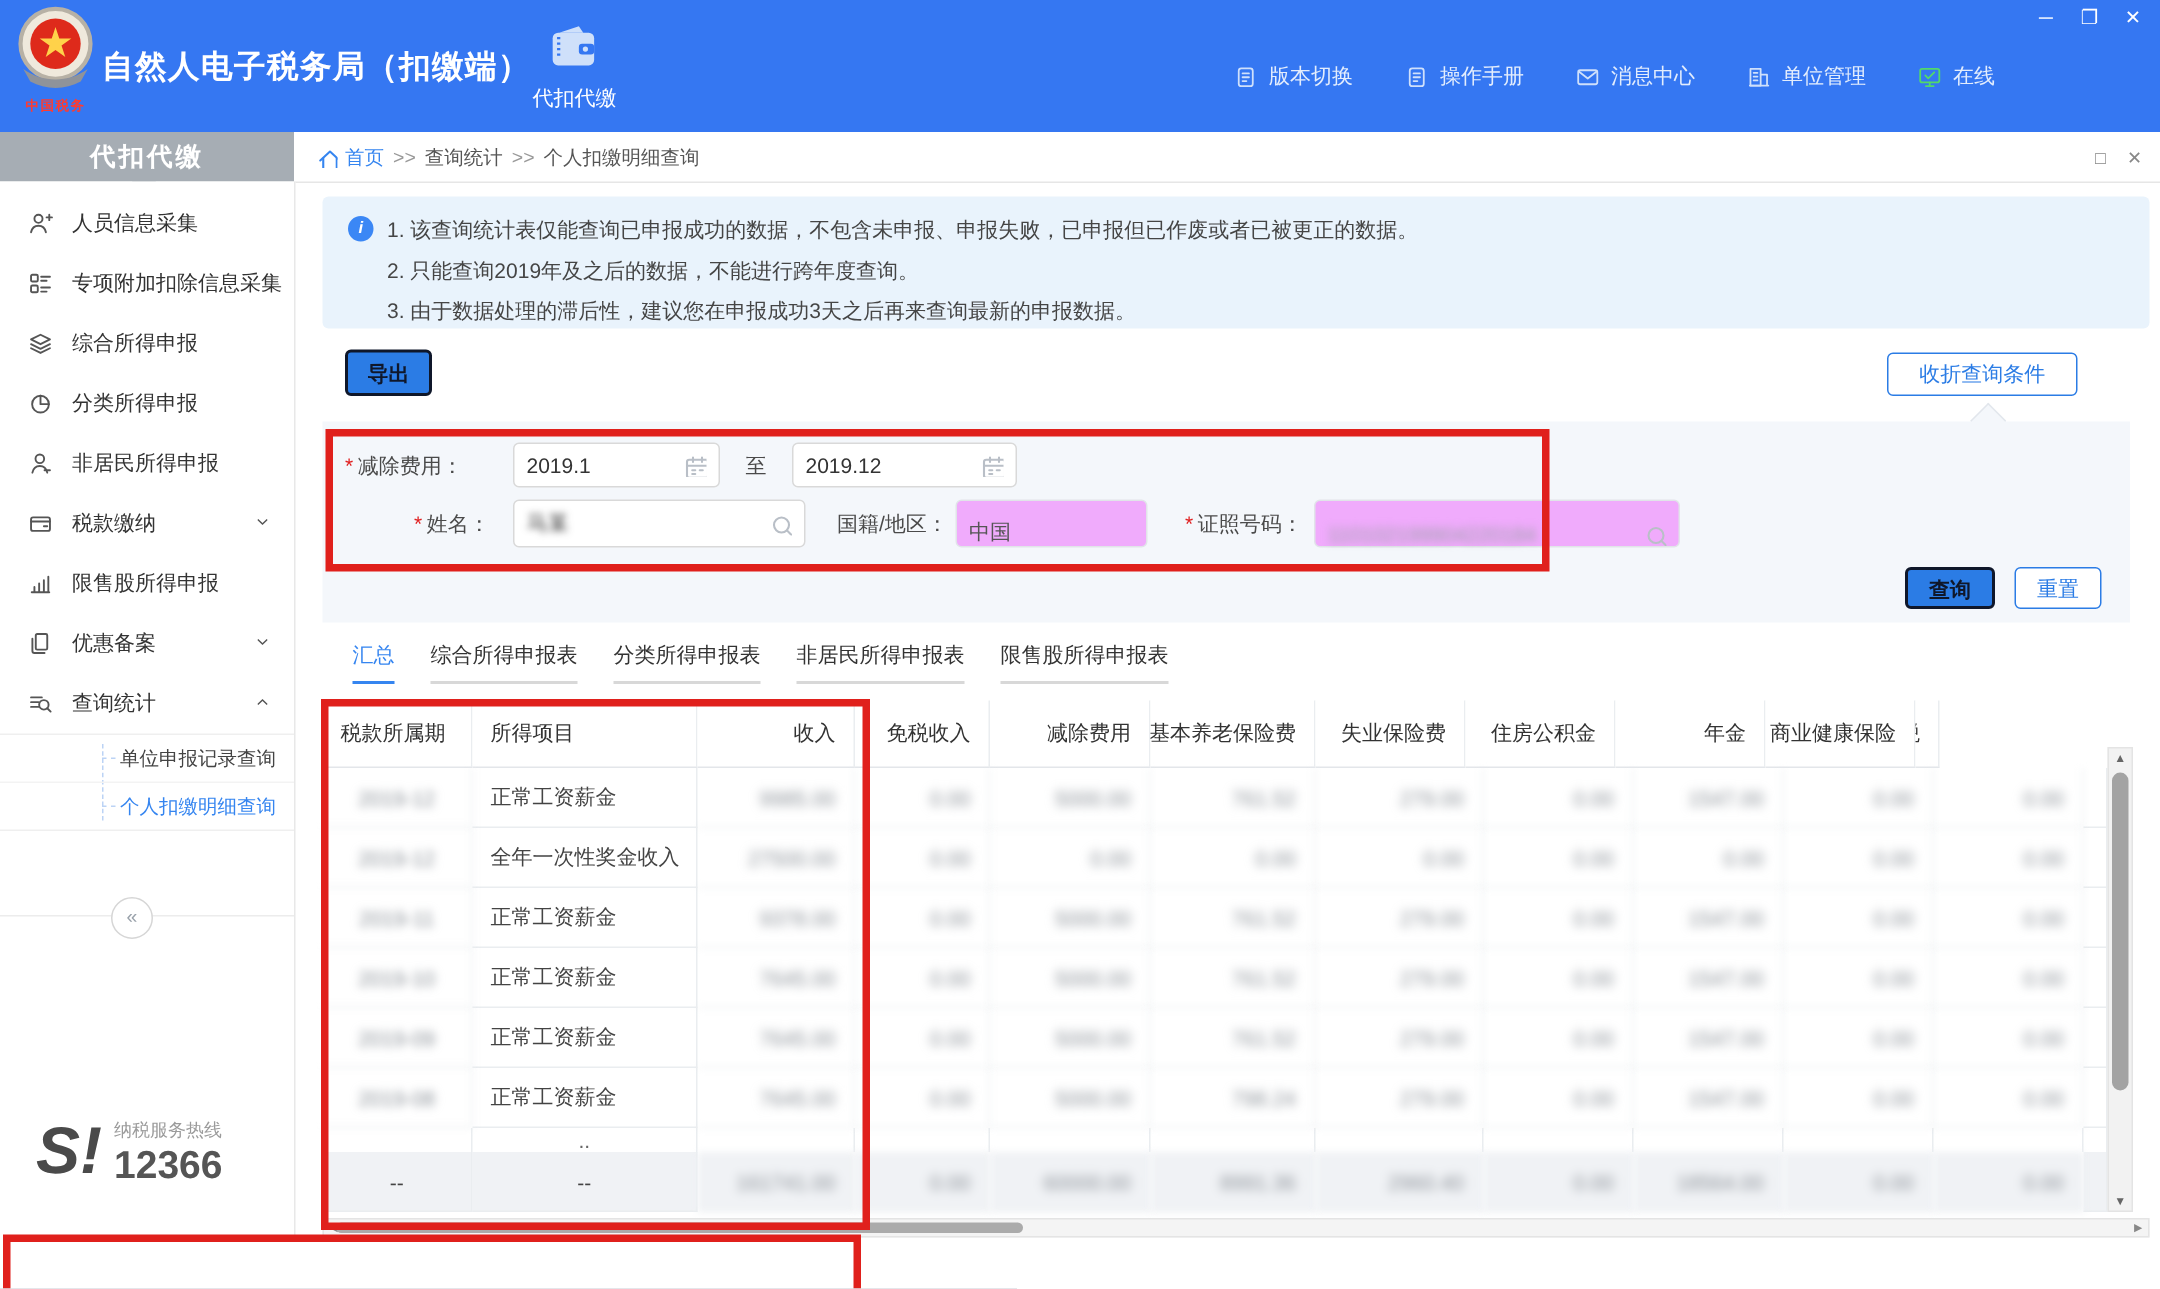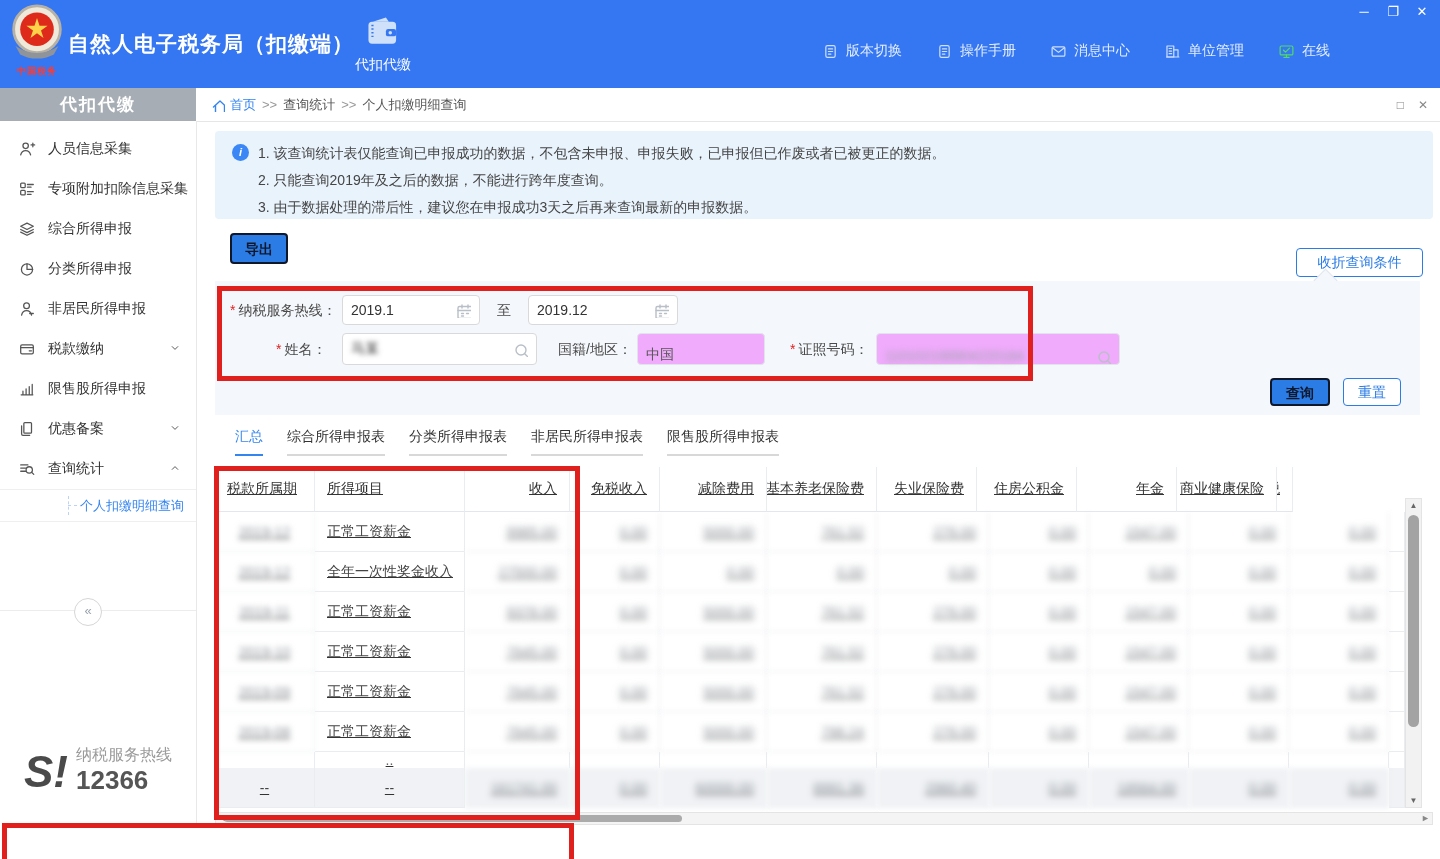--- a/index.html
+++ b/index.html
@@ -46,55 +46,55 @@
   .sub-block::before{content:"";position:absolute;left:68px;top:6px;bottom:6px;border-left:1px dashed #bcd3f5;}
   .side-sub{height:31px;line-height:31px;padding-left:80px;font-size:13px;color:#444;cursor:pointer;position:relative;}
   .side-sub::before{content:"";position:absolute;left:68px;top:15px;width:9px;border-top:1px dashed #bcd3f5;}
   .side-sub.active{color:#3585f0;}
   .side-sub + .side-sub{border-top:1px solid #f3f3f3;}
   .collapse-row{position:absolute;left:0;top:489px;width:196px;height:0;border-top:1px solid #ececec;}
   .collapse-btn{position:absolute;left:74px;top:-13px;width:26px;height:26px;border:1px solid #d6d6d6;border-radius:50%;
                 background:#fff;color:#9aa2ab;text-align:center;line-height:24px;font-size:13px;cursor:pointer;}
   .hotline{position:absolute;left:24px;top:624px;display:flex;align-items:flex-end;gap:8px;}
   .hotline .glyph{font-size:44px;font-weight:bold;color:#4a4a4a;font-style:italic;line-height:40px;}
-  .hotline .t1{font-size:16px;color:#9b9b9b;display:block;margin-bottom:2px;}
+  .hotline .t1{font-size:12px;color:#9b9b9b;display:block;margin-bottom:2px;}
   .hotline .t2{font-size:26px;font-weight:bold;color:#555;display:block;line-height:24px;}
 
   
   .notice{position:absolute;left:215px;top:131px;width:1218px;height:88px;background:#e9f3fc;border-radius:4px;
           font-size:14px;color:#454545;}
   .notice .info-i{position:absolute;left:17px;top:13px;width:17px;height:17px;border-radius:50%;background:#3b87f5;color:#fff;
           font-size:11px;font-weight:bold;text-align:center;line-height:17px;font-style:italic;}
   .notice .lines{position:absolute;left:43px;top:9px;line-height:27px;}
   .btn{display:inline-block;text-align:center;font-size:14px;border-radius:4px;cursor:pointer;box-sizing:border-box;}
   .btn.primary{background:#2b7ce5;color:#0f172a;border:2px solid #0f172a;font-weight:bold;}
   .btn.ghost{background:#fff;color:#2b7ce5;border:1px solid #2b7ce5;}
   .export-btn{position:absolute;left:230px;top:233px;width:58px;height:31px;line-height:29px;}
-  .fold-btn{position:absolute;left:1258px;top:248px;width:127px;height:29px;line-height:27px;margin-left:38px;}
+  .fold-btn{position:absolute;left:1258px;top:235px;width:127px;height:29px;line-height:27px;}
   .qpanel{position:absolute;left:215px;top:281px;width:1205px;height:134px;background:#f4f7fb;}
   .qpanel .notch{position:absolute;left:1102px;top:-9px;width:16px;height:16px;background:#f4f7fb;
                  border-left:1px solid #e2e6ec;border-top:1px solid #e2e6ec;transform:rotate(45deg);}
   .f-label{position:absolute;font-size:14px;color:#4a4a4a;white-space:nowrap;}
   .req{color:#e02020;margin-right:3px;}
   .f-input{position:absolute;height:30px;background:#fff;border:1px solid #d9d9d9;border-radius:4px;box-sizing:border-box;
            font-size:14px;color:#333;display:flex;align-items:center;padding:0 8px;cursor:text;}
   .f-input .ic{width:16px;height:16px;stroke:#b9bfc7;margin-left:auto;}
   .f-input.disabled{background:#f0abfc;border-color:#e1e4e9;color:#555;cursor:default;align-items:flex-end;}
   .qbtn{position:absolute;top:378px;height:28px;}
   .blur{filter:blur(2.5px);}
   .blur-lt{filter:blur(3px);color:#9aa0a8;}
 
   
   .tabs{position:absolute;left:235px;top:428px;display:flex;gap:24px;font-size:14px;}
   .tab{padding-bottom:8px;cursor:pointer;color:#333;border-bottom:2px solid #d8d8d8;}
   .tab.active{color:#3585f0;border-bottom-color:#3585f0;}
 
   
   .tbl{position:absolute;left:215px;top:467px;width:1190px;font-size:14px;}
-  .trow{display:flex;text-decoration:underline;}
+  .trow{display:flex;}
   .tcell{box-sizing:border-box;border-right:1px solid #eaedf0;border-bottom:1px solid #eaedf0;overflow:hidden;
          display:flex;align-items:center;white-space:nowrap;}
   .thead .tcell{height:45px;color:#333;background:#fff;border-bottom:1px solid #e3e6ea;}
   .tbody .tcell{height:40px;color:#444;}
   .c-left{padding-left:12px;}
   .c-right{justify-content:flex-end;padding-right:12px;}
   .c-center{justify-content:center;}
   .partial .tcell{height:16px;border-bottom:none;color:#666;}
   .summary .tcell{height:40px;background:#f0f2f5;}
   .num{filter:blur(2.5px);color:#8a9097;}
@@ -285,20 +285,21 @@
             <path d="M3 5.5h8M3 9h5.5M3 12.5h5.5"></path>
             <circle cx="12.5" cy="11" r="3.5"></circle>
             <path d="M15 13.5l2.5 2.5"></path>
           </svg>
           <span>查询统计</span>
           <span class="chev up"><svg class="ic " viewBox="0 0 20 20">
               <path d="M6 12l4-4 4 4"></path>
             </svg></span>
         </div>
         <div class="sub-block">
+          <div class="side-sub">单位申报记录查询</div>
           <div class="side-sub active">个人扣缴明细查询</div>
         </div>
       </div>
     <div class="collapse-row">
       <div class="collapse-btn">«</div>
     </div>
     <div class="hotline">
       <span class="glyph">S!</span>
       <span>
         <span class="t1">纳税服务热线</span>
@@ -316,21 +317,21 @@
     </div>
   </div>
 
   <div class="btn primary export-btn">导出</div>
   <div class="btn ghost fold-btn">收折查询条件</div>
 
   <div class="qpanel">
     <div class="notch"></div>
   </div>
   <div class="f-label" style="left:230px;top:302px;">
-    <span class="req">*</span><span>纳税服务热线：</span></div>
+    <span class="req">*</span><span>减除费用：</span></div>
   <div class="f-input" style="left:342px;top:295px;width:138px;">
     <span>2019.1</span>
     <svg class="ic">
         <rect x="3" y="4.5" width="14" height="12" rx="1.5"></rect>
         <path d="M3 8.5h14M7 3v3M13 3v3M6.5 11.5h2M11.5 11.5h2M6.5 14h2"></path>
       </svg>
   </div>
   <div class="f-label" style="left:497px;top:302px;">至</div>
   <div class="f-input" style="left:528px;top:295px;width:150px;">
     <span>2019.12</span>

